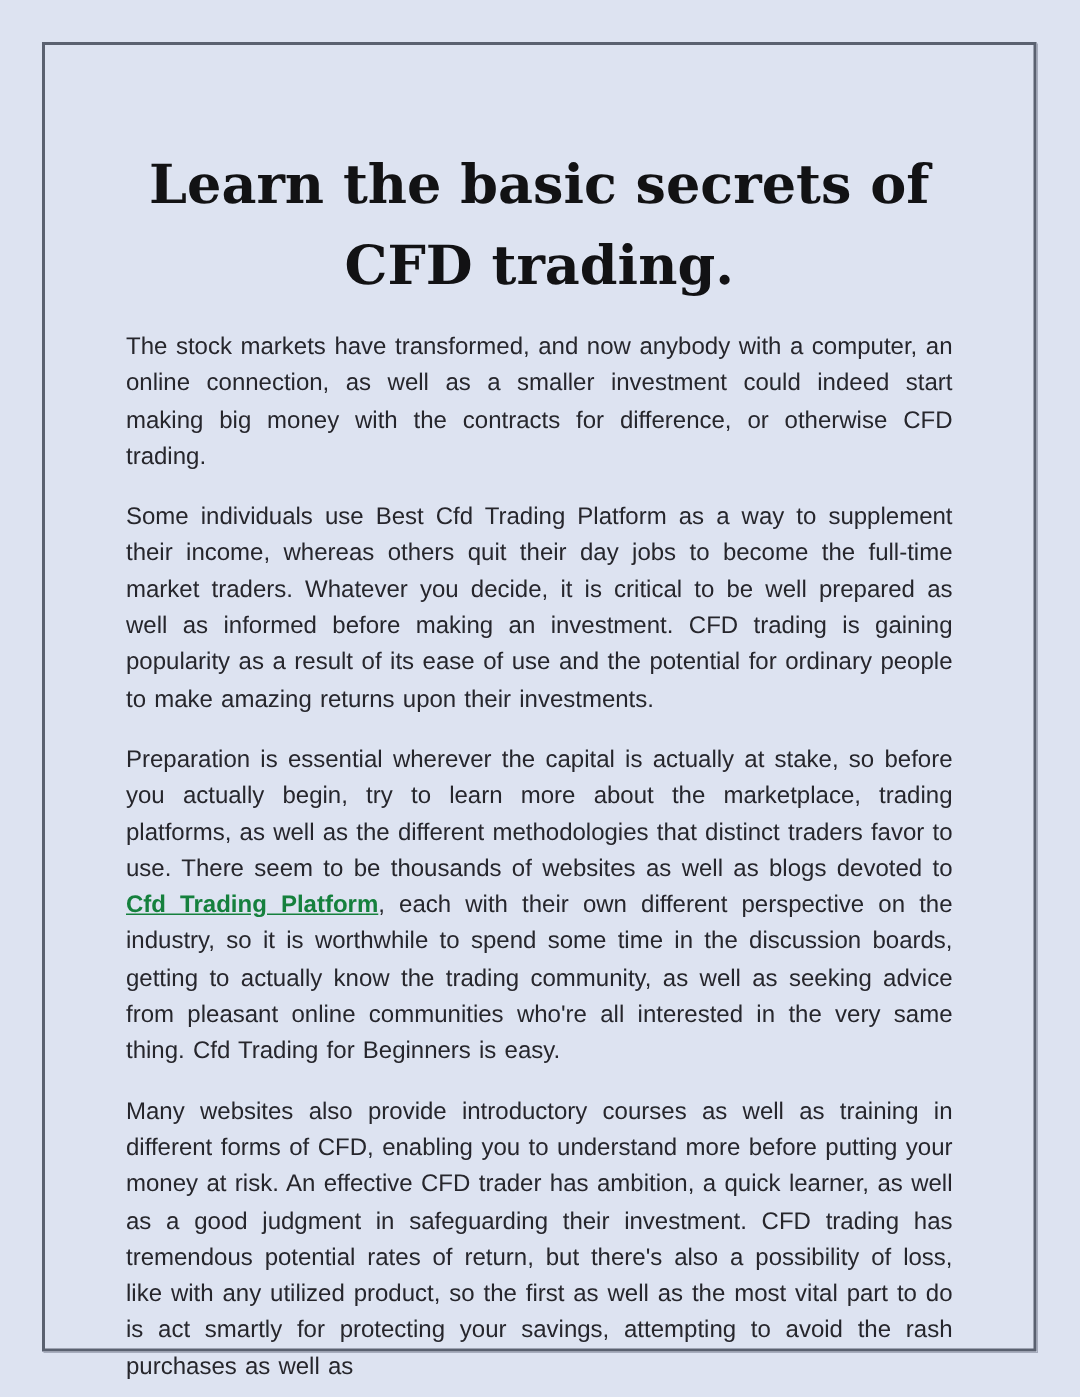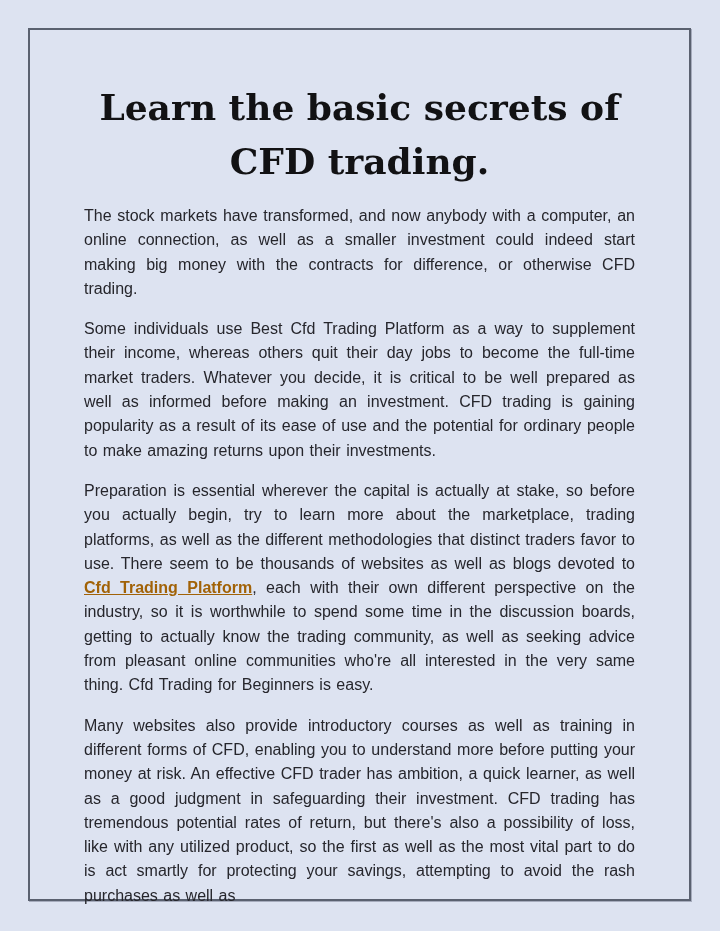--- a/index.html
+++ b/index.html
@@ -25,39 +25,39 @@
     box-shadow: 1px 1px 0 rgba(120,128,145,0.55);
   }
   .content {
     position: absolute;
     left: 0;
     right: 0;
     top: 0;
     padding: 50px 54px 0 54px;
   }
   h1.doc-title {
-    margin: 0 0 12px 0;
+    margin: 16px 0 12px 0;
     text-align: center;
     font-family: "DejaVu Serif", serif;
     font-weight: 900;
     font-size: 36px;
     line-height: 54px;
     color: #121214;
     letter-spacing: 0px;
   }
   p.doc-par {
     margin: 16px 0 11px 0;
     text-align: justify;
     font-size: 16px;
     line-height: 24.3px;
     color: #26262c;
     word-spacing: 1px;
   }
   a.doc-link {
-    color: #a16207;
+    color: #15803d;
     font-weight: bold;
     text-decoration: underline;
     cursor: pointer;
   }
 </style>
 </head>
 <body>
 
 <div class="page">
   <div class="frame">

